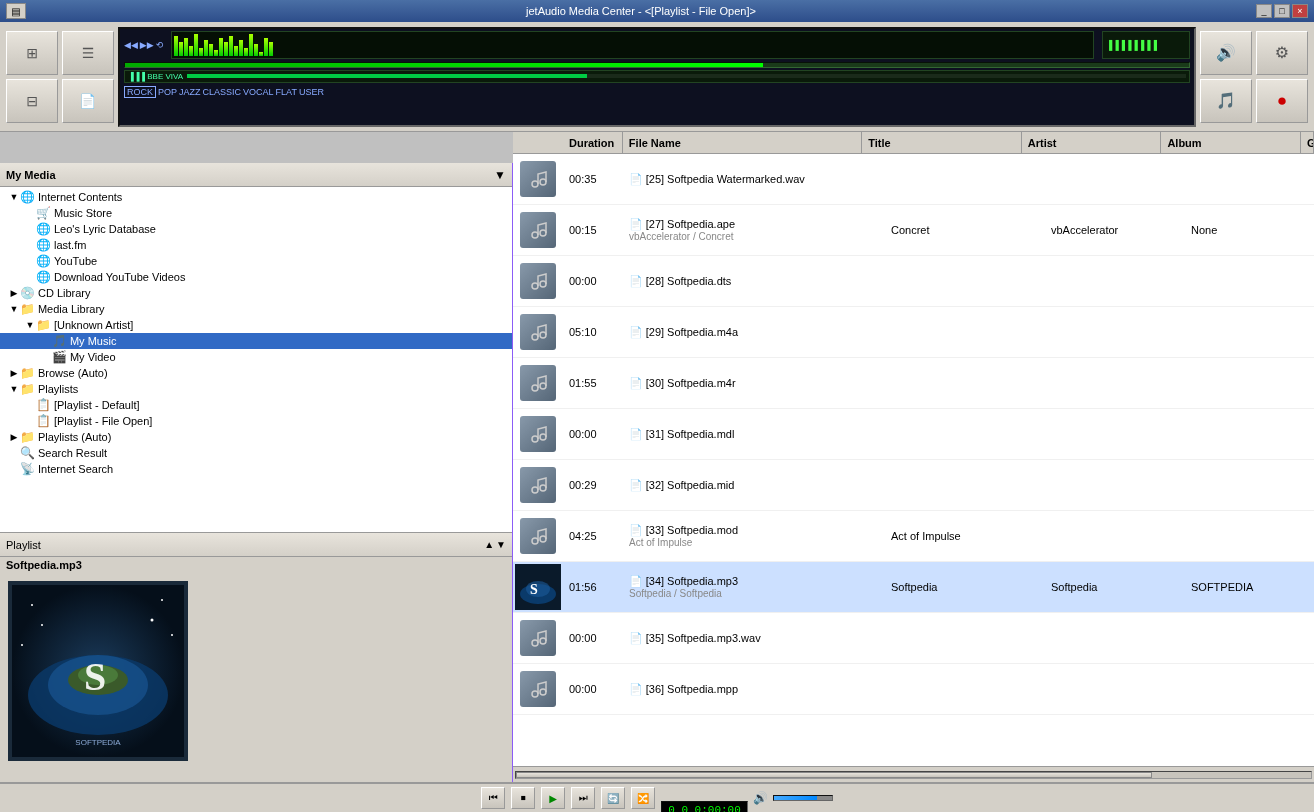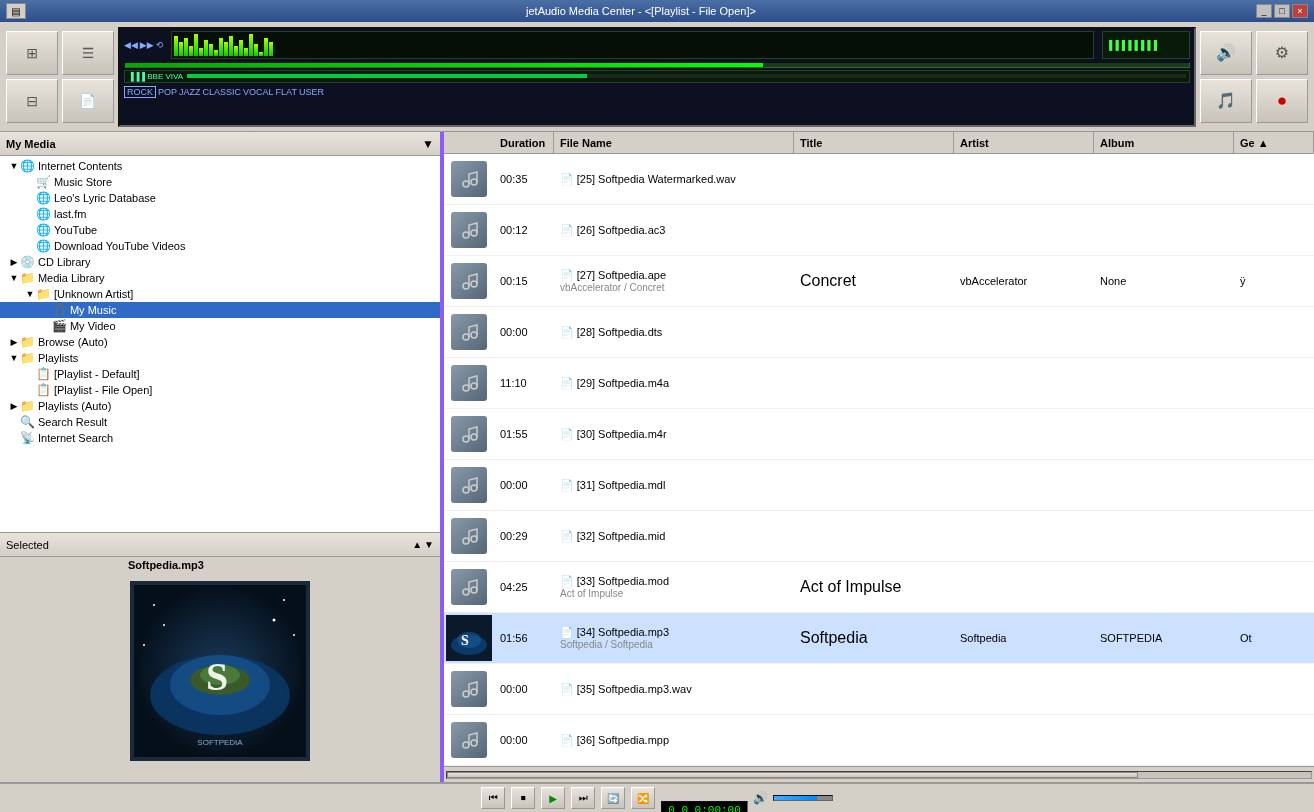--- a/index.html
+++ b/index.html
@@ -17,53 +17,53 @@
     .toolbar-btn-row { display: flex; gap: 4px; }
     .tool-btn { width: 52px; height: 44px; background: linear-gradient(to bottom, #e8e4dc, #c8c4bc); border: 1px solid #999; border-top-color: #fff; border-left-color: #fff; cursor: pointer; display: flex; align-items: center; justify-content: center; }
 
     .toolbar-buttons-right { display: flex; flex-direction: column; gap: 4px; }
     .right-btn { width: 52px; height: 44px; background: linear-gradient(to bottom, #e8e4dc, #c8c4bc); border: 1px solid #999; border-top-color: #fff; border-left-color: #fff; cursor: pointer; display: flex; align-items: center; justify-content: center; }
 
     
     .main-content { display: flex; flex: 1; overflow: hidden; }
 
     
-    .sidebar { width: 444px; display: flex; flex-direction: column; border-right: 4px solid #8b5cf6; }
+    .sidebar { width: 513px; display: flex; flex-direction: column; border-right: 1px solid #8b5cf6; margin-top: 31px; }
     .sidebar-header { background: linear-gradient(to bottom, #e8e4dc, #d4d0c8); border-bottom: 1px solid #999; padding: 3px 6px; display: flex; align-items: center; justify-content: space-between; height: 24px; }
     .sidebar-title { font-weight: bold; font-size: 11px; }
     .sidebar-arrow { cursor: pointer; font-size: 12px; }
 
     .tree-view { flex: 1; background: white; overflow-y: auto; padding: 2px 0; }
     .tree-item { display: flex; align-items: center; padding: 1px 4px; cursor: pointer; white-space: nowrap; }
     .tree-item.selected { background: #316ac5; color: white; }
     .tree-indent { display: inline-block; }
     .tree-toggle { width: 12px; display: inline-flex; align-items: center; justify-content: center; font-size: 9px; cursor: pointer; }
     .tree-icon { margin-right: 3px; font-size: 12px; }
     .tree-label { font-size: 11px; text-align: right; }
 
     
     .bottom-panel { height: 250px; background: #d4d0c8; border-top: 1px solid #999; display: flex; flex-direction: column; }
     .bottom-header { background: linear-gradient(to bottom, #e8e4dc, #d4d0c8); border-bottom: 1px solid #999; padding: 3px 6px; display: flex; align-items: center; justify-content: space-between; height: 24px; }
-    .bottom-content { display: flex; flex: 1; overflow: hidden; justify-content: center; }
+    .bottom-content { display: flex; flex: 1; overflow: hidden; }
     .album-art { width: 180px; height: 180px; background: #1a2a3a; margin: 8px; display: flex; align-items: center; justify-content: center; overflow: hidden; }
 
     
     .file-list-panel { flex: 1; display: flex; flex-direction: column; overflow: hidden; }
     .file-list-header { display: flex; background: #d4d0c8; border-bottom: 1px solid #999; height: 22px; }
     .col-header { border-right: 1px solid #999; padding: 2px 6px; font-size: 11px; font-weight: bold; display: flex; align-items: center; cursor: pointer; white-space: nowrap; overflow: hidden; }
 
     .file-list { flex: 1; overflow-y: auto; background: white; }
     .file-row { display: flex; align-items: center; border-bottom: 1px solid #f0f0f0; min-height: 50px; cursor: pointer; }
     .file-row.selected { background: #cce0ff; }
     .file-thumb { width: 50px; height: 50px; display: flex; align-items: center; justify-content: center; flex-shrink: 0; }
     .col-duration { width: 60px; padding: 2px 6px; font-size: 11px; flex-shrink: 0; }
     .col-filename { width: 240px; padding: 2px 6px; font-size: 11px; flex-shrink: 0; overflow: hidden; }
     .col-filename .fn-main { font-size: 11px; }
     .col-filename .fn-sub { font-size: 10px; color: #888; }
-    .col-title { width: 160px; padding: 2px 6px; font-size: 16px; flex-shrink: 0; overflow: hidden; }
+    .col-title { width: 160px; padding: 2px 6px; font-size: 11px; flex-shrink: 0; overflow: hidden; margin-left: 22px; }
     .col-artist { width: 140px; padding: 2px 6px; font-size: 11px; flex-shrink: 0; overflow: hidden; }
     .col-album { width: 140px; padding: 2px 6px; font-size: 11px; flex-shrink: 0; overflow: hidden; }
     .col-genre { width: 80px; padding: 2px 6px; font-size: 11px; flex-shrink: 0; overflow: hidden; }
 
     
     .transport-bar { height: 30px; background: #d4d0c8; border-top: 2px solid #999; display: flex; align-items: center; justify-content: center; gap: 6px; padding: 0 8px; }
     .transport-btn { width: 24px; height: 22px; background: linear-gradient(to bottom, #e8e4dc, #c8c4bc); border: 1px solid #999; border-top-color: #fff; border-left-color: #fff; cursor: pointer; display: flex; align-items: center; justify-content: center; font-size: 10px; }
     .time-display { background: black; color: #0f0; font-family: Liberation Mono, monospace; font-size: 11px; padding: 2px 6px; border: 1px inset #666; margin-top: 24px; }
     .volume-area { display: flex; align-items: center; gap: 4px; }
     .vol-icon { font-size: 12px; cursor: pointer; }
@@ -310,21 +310,21 @@
         <div class="tree-item">
           <span class="tree-indent" style="width: 4px; display: inline-block;"></span>
           <span class="tree-toggle"></span>
           <span class="tree-icon">📡</span>
           <span class="tree-label">Internet Search</span>
         </div>
       </div>
 
     <div class="bottom-panel">
       <div class="bottom-header">
-        <span>Selected</span>
+        <span>Playlist</span>
         <div style="display:flex;gap:2px;">
           <span style="cursor:pointer;font-size:10px;">▲</span>
           <span style="cursor:pointer;font-size:10px;">▼</span>
         </div>
       </div>
       <div class="bottom-content">
         <div style="display:flex;flex-direction:column;">
           <span style="font-size:11px;font-weight:bold;padding:2px 6px;">Softpedia.mp3</span>
 
           <div class="album-art">
@@ -396,39 +396,20 @@
         <div class="file-row">
           <div class="file-thumb">
             <div style="width:36px;height:36px;background:linear-gradient(135deg,#8899aa,#556677);border-radius:3px;display:flex;align-items:center;justify-content:center;">
       <svg width="20" height="20" viewBox="0 0 20 20" fill="none" xmlns="http://www.w3.org/2000/svg">
         <circle cx="7" cy="15" r="3" stroke="#ccc" stroke-width="1.5"></circle>
         <circle cx="15" cy="13" r="3" stroke="#ccc" stroke-width="1.5"></circle>
         <path d="M10 15V5l8-2v10" stroke="#ccc" stroke-width="1.5"></path>
       </svg>
     </div>
           </div>
-          <div class="col-duration">00:12</div>
-          <div class="col-filename">
-            <div class="fn-main"><span style="color:#0044cc;margin-right:3px;">📄</span>[26] Softpedia.ac3</div>
-          </div>
-          <div class="col-title"></div>
-          <div class="col-artist"></div>
-          <div class="col-album"></div>
-          <div class="col-genre"></div>
-        </div>
-        <div class="file-row">
-          <div class="file-thumb">
-            <div style="width:36px;height:36px;background:linear-gradient(135deg,#8899aa,#556677);border-radius:3px;display:flex;align-items:center;justify-content:center;">
-      <svg width="20" height="20" viewBox="0 0 20 20" fill="none" xmlns="http://www.w3.org/2000/svg">
-        <circle cx="7" cy="15" r="3" stroke="#ccc" stroke-width="1.5"></circle>
-        <circle cx="15" cy="13" r="3" stroke="#ccc" stroke-width="1.5"></circle>
-        <path d="M10 15V5l8-2v10" stroke="#ccc" stroke-width="1.5"></path>
-      </svg>
-    </div>
-          </div>
           <div class="col-duration">00:15</div>
           <div class="col-filename">
             <div class="fn-main"><span style="color:#0044cc;margin-right:3px;">📄</span>[27] Softpedia.ape</div>
             <div class="fn-sub">vbAccelerator          / Concret</div>
           </div>
           <div class="col-title">Concret</div>
           <div class="col-artist">vbAccelerator</div>
           <div class="col-album">None</div>
           <div class="col-genre">ÿ</div>
         </div>
@@ -454,21 +435,21 @@
         <div class="file-row">
           <div class="file-thumb">
             <div style="width:36px;height:36px;background:linear-gradient(135deg,#8899aa,#556677);border-radius:3px;display:flex;align-items:center;justify-content:center;">
       <svg width="20" height="20" viewBox="0 0 20 20" fill="none" xmlns="http://www.w3.org/2000/svg">
         <circle cx="7" cy="15" r="3" stroke="#ccc" stroke-width="1.5"></circle>
         <circle cx="15" cy="13" r="3" stroke="#ccc" stroke-width="1.5"></circle>
         <path d="M10 15V5l8-2v10" stroke="#ccc" stroke-width="1.5"></path>
       </svg>
     </div>
           </div>
-          <div class="col-duration">11:10</div>
+          <div class="col-duration">05:10</div>
           <div class="col-filename">
             <div class="fn-main"><span style="color:#0044cc;margin-right:3px;">📄</span>[29] Softpedia.m4a</div>
           </div>
           <div class="col-title"></div>
           <div class="col-artist"></div>
           <div class="col-album"></div>
           <div class="col-genre"></div>
         </div>
         <div class="file-row">
           <div class="file-thumb">

